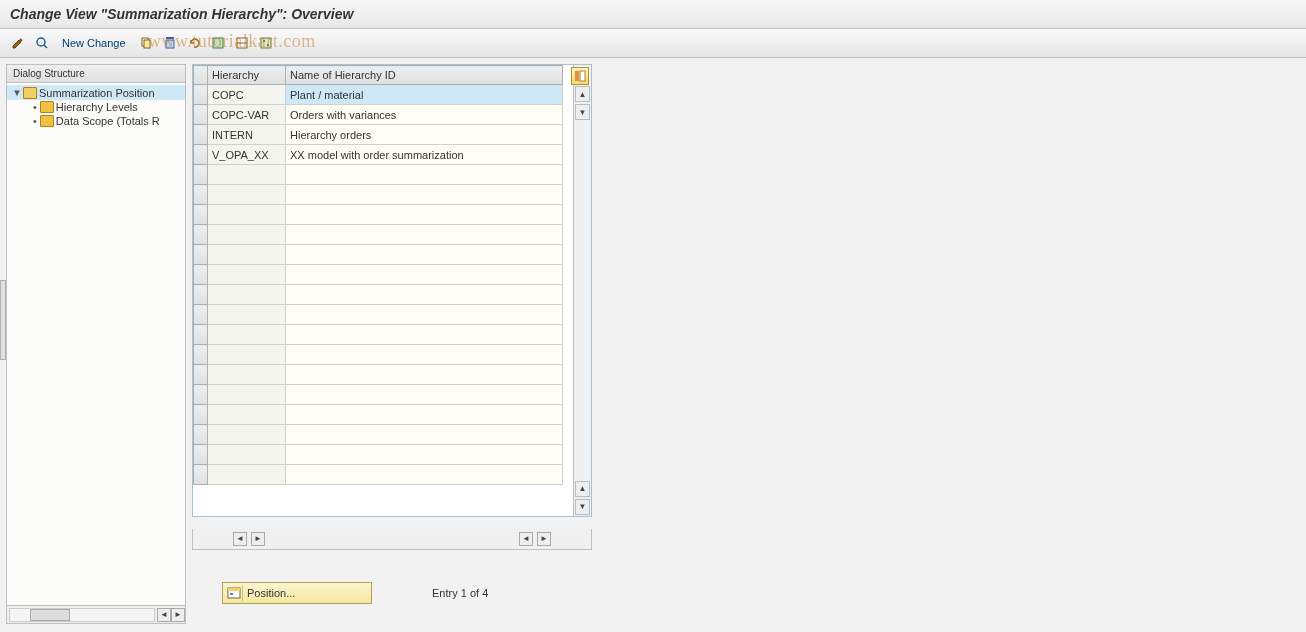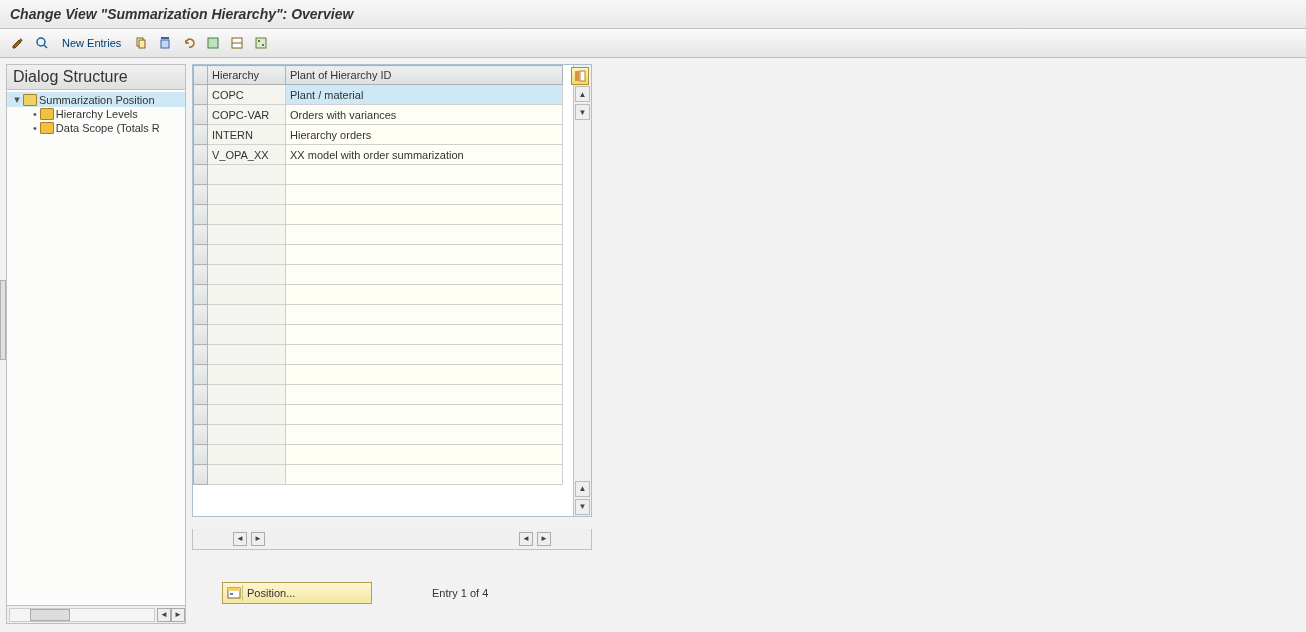--- a/index.html
+++ b/index.html
@@ -65,21 +65,21 @@
       width: 180px;
       background: #fcfcfa;
       border: 1px solid #c0c0c0;
       display: flex;
       flex-direction: column;
     }
     .panel-header {
       background: linear-gradient(#f0f0f0, #e0e0e0);
       border-bottom: 1px solid #c0c0c0;
       padding: 3px 6px;
-      font-size: 16px;
+      font-size: 10px;
     }
     .tree {
       flex: 1;
       padding: 2px 0;
       overflow: hidden;
     }
     .tree-item {
       display: flex;
       align-items: center;
       padding: 1px 4px;
@@ -223,21 +223,21 @@
         <path d="M2 10 L8 4 L10 6 L4 12 L2 12 Z" fill="#a06020" stroke="#604010"></path>
         <path d="M9 3 L11 5" stroke="#805020" stroke-width="2"></path>
       </svg>
   </span>
   <span class="toolbar-icon">
     <svg width="14" height="14" viewBox="0 0 14 14">
         <circle cx="6" cy="6" r="4" fill="none" stroke="#2060a0" stroke-width="1.5"></circle>
         <line x1="9" y1="9" x2="12" y2="12" stroke="#2060a0" stroke-width="1.5"></line>
       </svg>
   </span>
-  <span class="toolbar-text-btn">New Entries</span>
+  <span class="toolbar-text-btn">New Change</span>
   <span class="toolbar-icon">
     <svg width="14" height="14" viewBox="0 0 14 14">
         <rect x="3" y="2" width="6" height="8" fill="#fff" stroke="#806020"></rect>
         <rect x="5" y="4" width="6" height="8" fill="#ffe8a0" stroke="#806020"></rect>
       </svg>
   </span>
   <span class="toolbar-icon">
     <svg width="14" height="14" viewBox="0 0 14 14">
         <rect x="3" y="4" width="8" height="8" fill="#c0d8f0" stroke="#4060a0"></rect>
         <line x1="3" y1="2" x2="11" y2="2" stroke="#4060a0" stroke-width="2"></line>
@@ -260,20 +260,21 @@
         <line x1="2" y1="7" x2="12" y2="7" stroke="#806020"></line>
       </svg>
   </span>
   <span class="toolbar-icon">
     <svg width="14" height="14" viewBox="0 0 14 14">
         <rect x="2" y="2" width="10" height="10" fill="#e0e8d0" stroke="#608040"></rect>
         <rect x="4" y="4" width="2" height="2" fill="#608040"></rect>
         <rect x="8" y="8" width="2" height="2" fill="#608040"></rect>
       </svg>
   </span>
+  <div class="watermark">www.tutorialkart.com</div>
 </div>
 
 <div class="content">
   <div class="left-panel">
     <div class="panel-header">Dialog Structure</div>
     <div class="tree">
       <div class="tree-item selected">
         <span class="expander">▾</span>
         <span class="folder-icon folder-open"></span>
         <span>Summarization Position</span>
@@ -301,21 +302,21 @@
   <div class="sidebar-split-handle"></div>
 
   <div class="main-panel">
     <div class="grid-wrapper">
       <div class="grid-scrollbox">
         <table class="grid">
           <thead>
             <tr>
               <th class="row-selector"></th>
               <th style="width:78px">Hierarchy</th>
-              <th>Plant of Hierarchy ID</th>
+              <th>Name of Hierarchy ID</th>
             </tr>
           </thead>
           <tbody id="grid-body">
               <tr>
                 <td class="row-selector"></td>
                 <td class="col-hierarchy">COPC</td>
                 <td class="editable selected-cell">Plant / material</td>
               </tr>
               <tr>
                 <td class="row-selector"></td>

